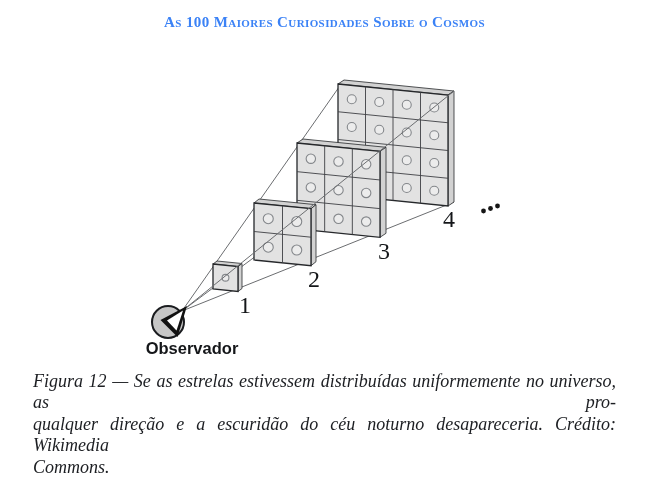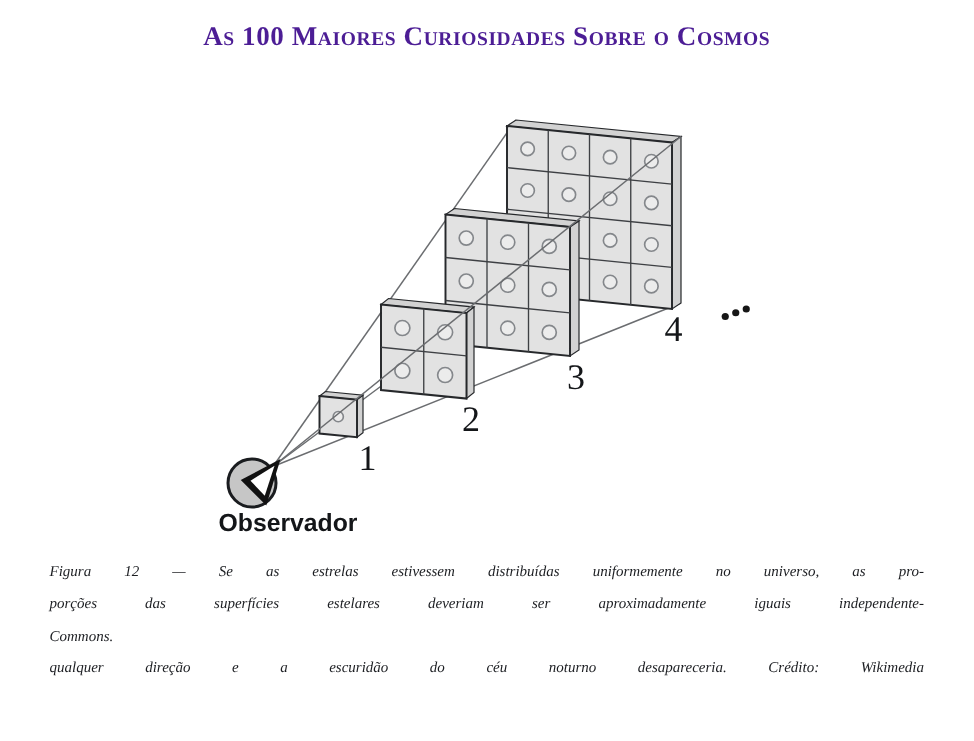--- a/index.html
+++ b/index.html
@@ -10,34 +10,34 @@
     overflow:hidden;
     font-family:"Liberation Serif",serif;
   }
   .running-head{
     position:absolute;
     top:14px;left:0;right:0;
     text-align:center;
     font-family:"Liberation Serif",serif;
     font-variant:small-caps;
     font-weight:700;
-    font-size:18px;
+    font-size:15px;
     letter-spacing:0.4px;
-    color:#4c1d95;
+    color:#3b82f6;
   }
   #diagram{
     position:absolute;top:0;left:0;
   }
   .caption{
     position:absolute;
     left:33px;top:371px;
     width:583px;
     font-family:"Liberation Serif",serif;
     font-style:italic;
-    font-size:10px;
+    font-size:18px;
     line-height:21.4px;
     color:#1c1e22;
   }
   .cap-line{white-space:nowrap;}
   .cap-line.just{
     white-space:normal;
     text-align:justify;
     text-align-last:justify;
   }
 </style>
@@ -115,18 +115,17 @@
       <circle cx="490.5" cy="208.5" r="2.4" fill="#161616"></circle>
       <circle cx="497.5" cy="206" r="2.4" fill="#161616"></circle>
       <circle cx="168" cy="322" r="16" fill="#c6c6c6" stroke="#1a1c1f" stroke-width="2"></circle>
       <polygon points="187,306 160.5,320 177.5,337" fill="#111111"></polygon>
       <polygon points="183,310.5 167,320.5 176.5,330.5" fill="#ffffff"></polygon>
       <text x="192" y="354" text-anchor="middle" font-size="16.5" font-weight="bold" font-family="&quot;Liberation Sans&quot;, sans-serif" fill="#141619">Observador</text>
     </svg>
 
   <div class="caption">
     <div class="cap-line just">Figura 12 — Se as estrelas estivessem distribuídas uniformemente no universo, as pro-</div>
-    <div class="cap-line just">porções das superfícies estelares deveriam ser aproximadamente iguais independente-</div>
+    <div class="cap-line just">qualquer direção e a escuridão do céu noturno desapareceria. Crédito: Wikimedia</div>
     <div class="cap-line">Commons.</div>
-    <div class="cap-line just">qualquer direção e a escuridão do céu noturno desapareceria. Crédito: Wikimedia</div>
   </div>
 
 </div>
 
 </body></html>

